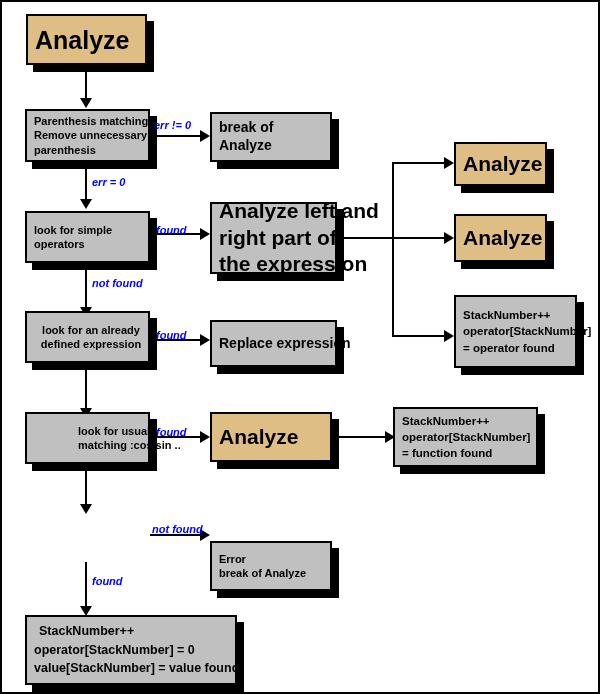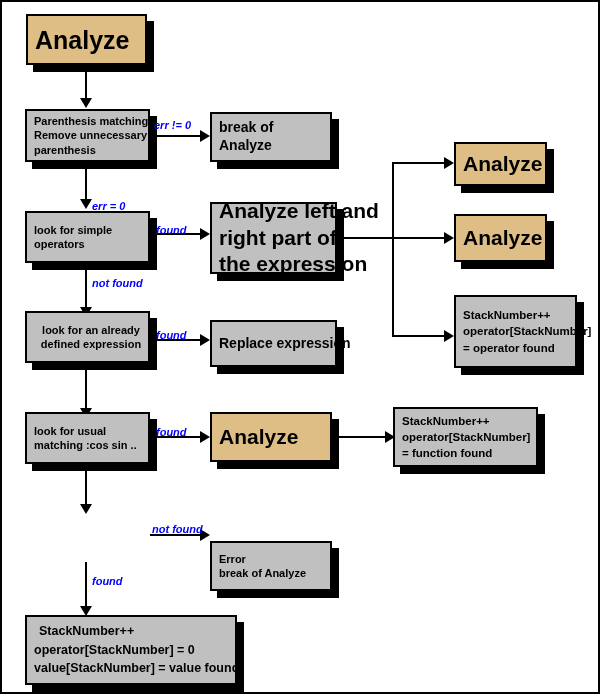--- a/index.html
+++ b/index.html
@@ -107,21 +107,21 @@
   <div class="arrow right" style="left:198px; top:128px;"></div>
   <div class="elabel" style="left:152px; top:117px;">err != 0</div>
 
   <div class="node" style="left:208px; top:110px; width:122px; height:50px;">
     <div class="txt med">break of</div>
     <div class="txt med">Analyze</div>
   </div>
 
   <div class="ln v" style="left:83px; top:160px; height:38px;"></div>
   <div class="arrow down" style="left:78px; top:197px;"></div>
-  <div class="elabel" style="left:90px; top:174px;margin-top:24px;">err = 0</div>
+  <div class="elabel" style="left:90px; top:174px;">err = 0</div>
 
   <div class="node" style="left:23px; top:209px; width:125px; height:52px;">
     <div class="txt small">look for simple</div>
     <div class="txt small">operators</div>
   </div>
 
   <div class="ln h" style="left:148px; top:231px; width:52px;"></div>
   <div class="arrow right" style="left:198px; top:226px;"></div>
   <div class="elabel" style="left:154px; top:222px;">found</div>
 
@@ -170,21 +170,21 @@
   <div class="arrow right" style="left:198px; top:332px;"></div>
   <div class="elabel" style="left:154px; top:327px;">found</div>
 
   <div class="node" style="left:208px; top:318px; width:127px; height:47px;">
     <div class="txt med">Replace expression</div>
   </div>
 
   <div class="ln v" style="left:83px; top:368px; height:40px;"></div>
   <div class="arrow down" style="left:78px; top:406px;"></div>
 
-  <div class="node" style="left:23px; top:410px; width:125px; height:52px;">
+  <div class="node" style="left:23px; top:410px; width:125px; height:52px;padding-left:44px;">
     <div class="txt small">look for usual</div>
     <div class="txt small">matching :cos sin ..</div>
   </div>
 
   <div class="ln h" style="left:148px; top:434px; width:52px;"></div>
   <div class="arrow right" style="left:198px; top:429px;"></div>
   <div class="elabel" style="left:154px; top:424px;">found</div>
 
   <div class="node tan" style="left:208px; top:410px; width:122px; height:50px;">
     <div class="txt big">Analyze</div>

